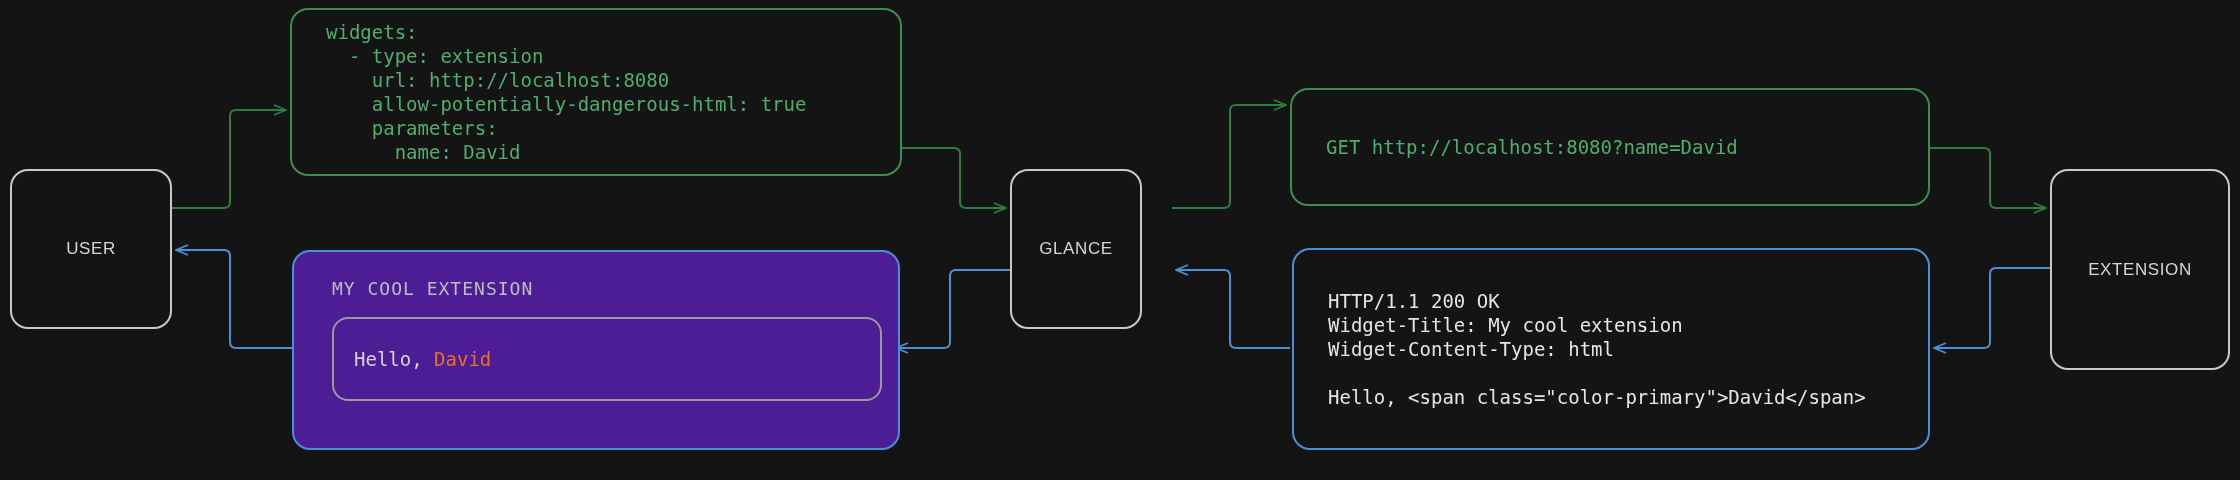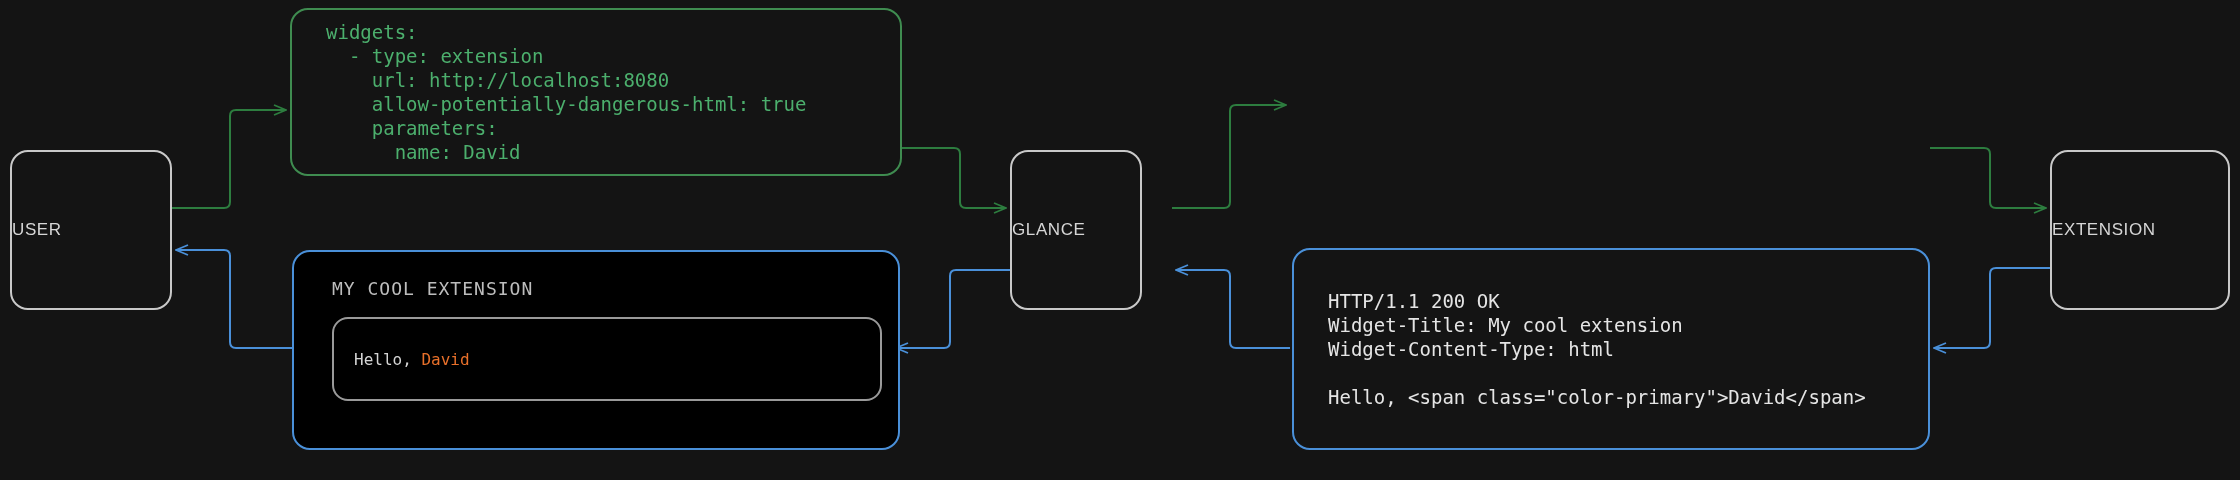--- a/index.html
+++ b/index.html
@@ -24,22 +24,23 @@
   }
 
   
   .node {
     position: absolute;
     border: 2px solid #c9c9c9;
     border-radius: 18px;
     background: #141414;
     display: flex;
     align-items: center;
-    justify-content: flex-start;
+    justify-content: center;
     box-sizing: border-box;
+    margin-top: 19px;
   }
   .node-label {
     color: #d6d6d6;
     font-family: "Liberation Sans", sans-serif;
     font-size: 17px;
     letter-spacing: 0.6px;
     white-space: nowrap;
   }
 
   
@@ -63,21 +64,21 @@
     padding: 0 0 0 34px;
   }
   .code.green { color: #4caf6d; }
   .code.blue  { color: #e5e5e5; }
 
   
   .widget-outer {
     position: absolute;
     border: 2px solid #4a90d9;
     border-radius: 18px;
-    background: #000000;
+    background: #4c1d95;
     box-sizing: border-box;
     padding: 26px 16px 26px 38px;
   }
   .widget-title {
     color: #bdbdbd;
     font-family: "DejaVu Sans Mono", monospace;
     font-size: 18px;
     letter-spacing: 1px;
     margin-bottom: 18px;
   }
@@ -85,21 +86,21 @@
     border: 2px solid #9a9a9a;
     border-radius: 16px;
     box-sizing: border-box;
     height: 84px;
     display: flex;
     align-items: center;
     padding-left: 20px;
   }
   .widget-card-text {
     font-family: "DejaVu Sans Mono", monospace;
-    font-size: 16px;
+    font-size: 19px;
     color: #d4d4d4;
     white-space: pre;
   }
   .accent-name { color: #e8702a; }
 </style>
 </head>
 <body>
 
 <div id="stage">
 
@@ -131,33 +132,36 @@
   </svg>
 
   <div class="node" style="left:10px; top:150px; width:162px; height:160px;">
     <span class="node-label">USER</span>
   </div>
 
   <div class="node" style="left:1010px; top:150px; width:132px; height:160px;">
     <span class="node-label">GLANCE</span>
   </div>
 
-  <div class="node" style="left:2050px; top:150px; width:180px; height:160px;">
+  <div class="node" style="left:2050px; top:150px; width:180px; height:201px;">
     <span class="node-label">EXTENSION</span>
   </div>
 
   <div class="msgbox green" style="left:290px; top:8px; width:612px; height:168px;">
     <pre class="code green">widgets:
   - type: extension
     url: http://localhost:8080
     allow-potentially-dangerous-html: true
     parameters:
       name: David</pre>
   </div>
 
+  <div class="msgbox green" style="left:1290px; top:88px; width:640px; height:118px;">
+    <pre class="code green">GET http://localhost:8080?name=David</pre>
+  </div>
 
   <div class="msgbox blue" style="left:1292px; top:248px; width:638px; height:202px;">
     <pre class="code blue">HTTP/1.1 200 OK
 Widget-Title: My cool extension
 Widget-Content-Type: html
 
 Hello, &lt;span class="color-primary"&gt;David&lt;/span&gt;</pre>
   </div>
 
   <div class="widget-outer" style="left:292px; top:250px; width:608px; height:200px;">

